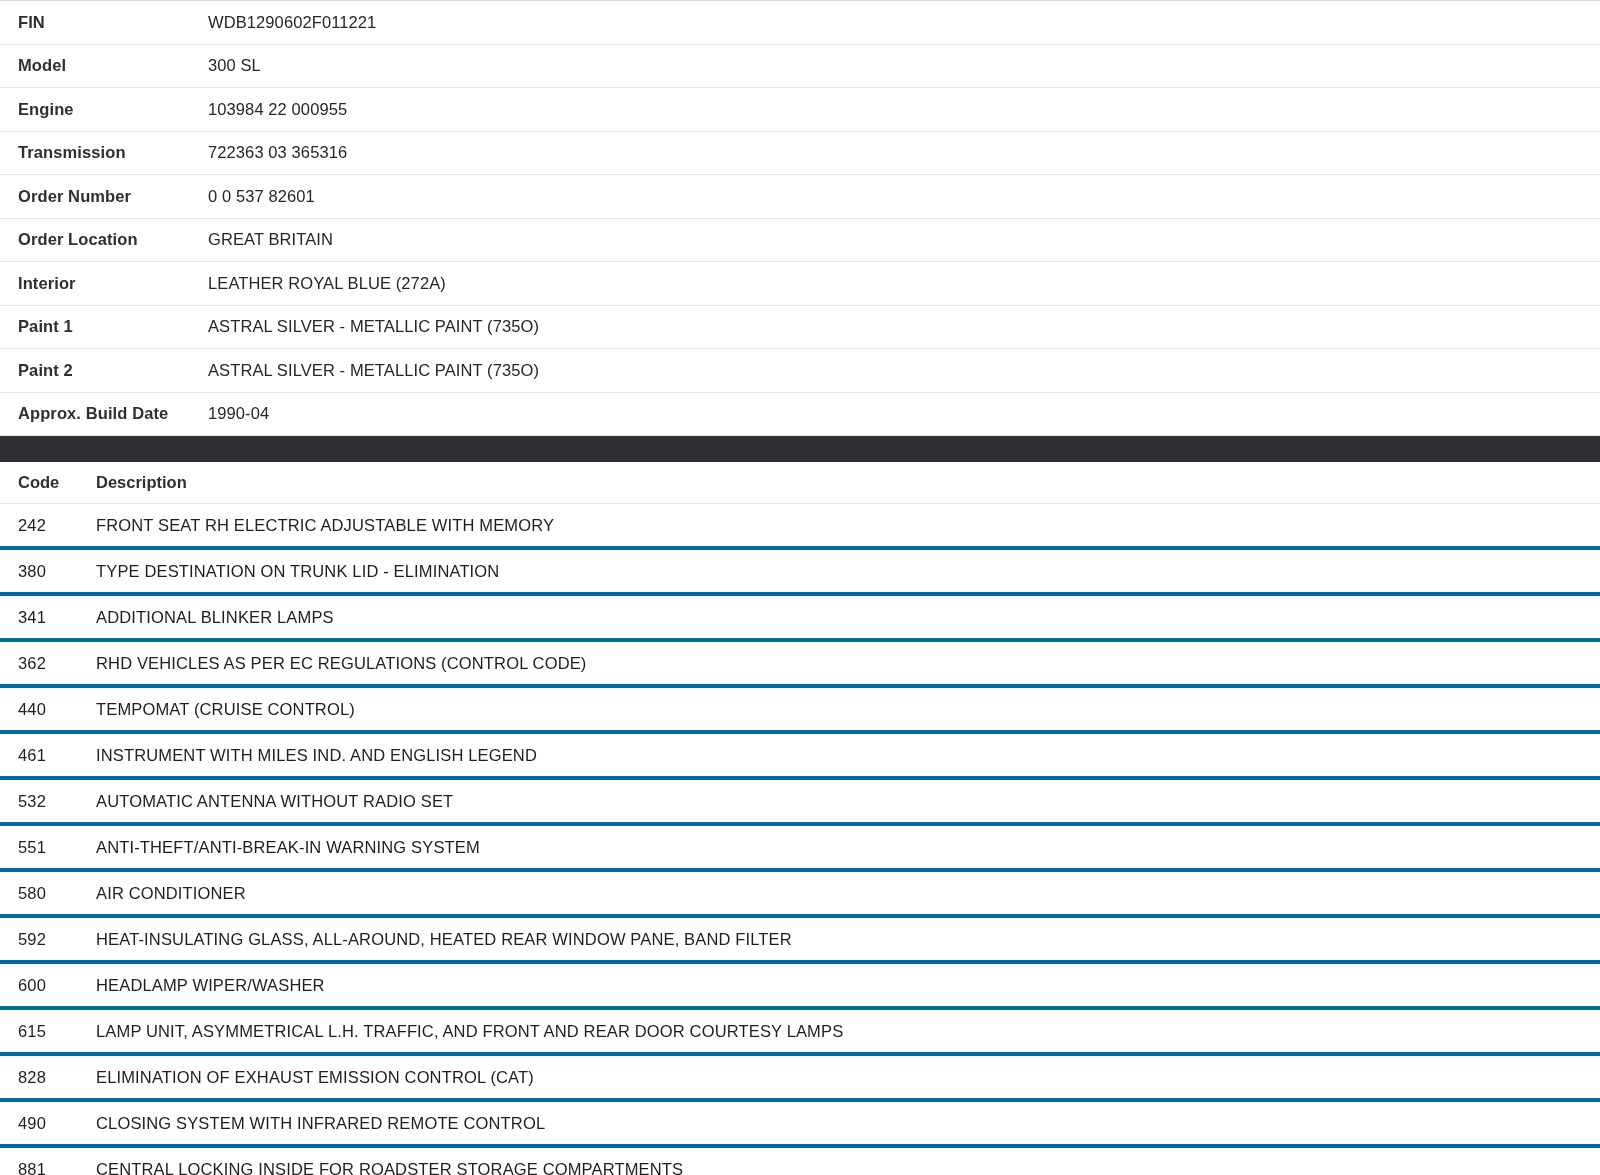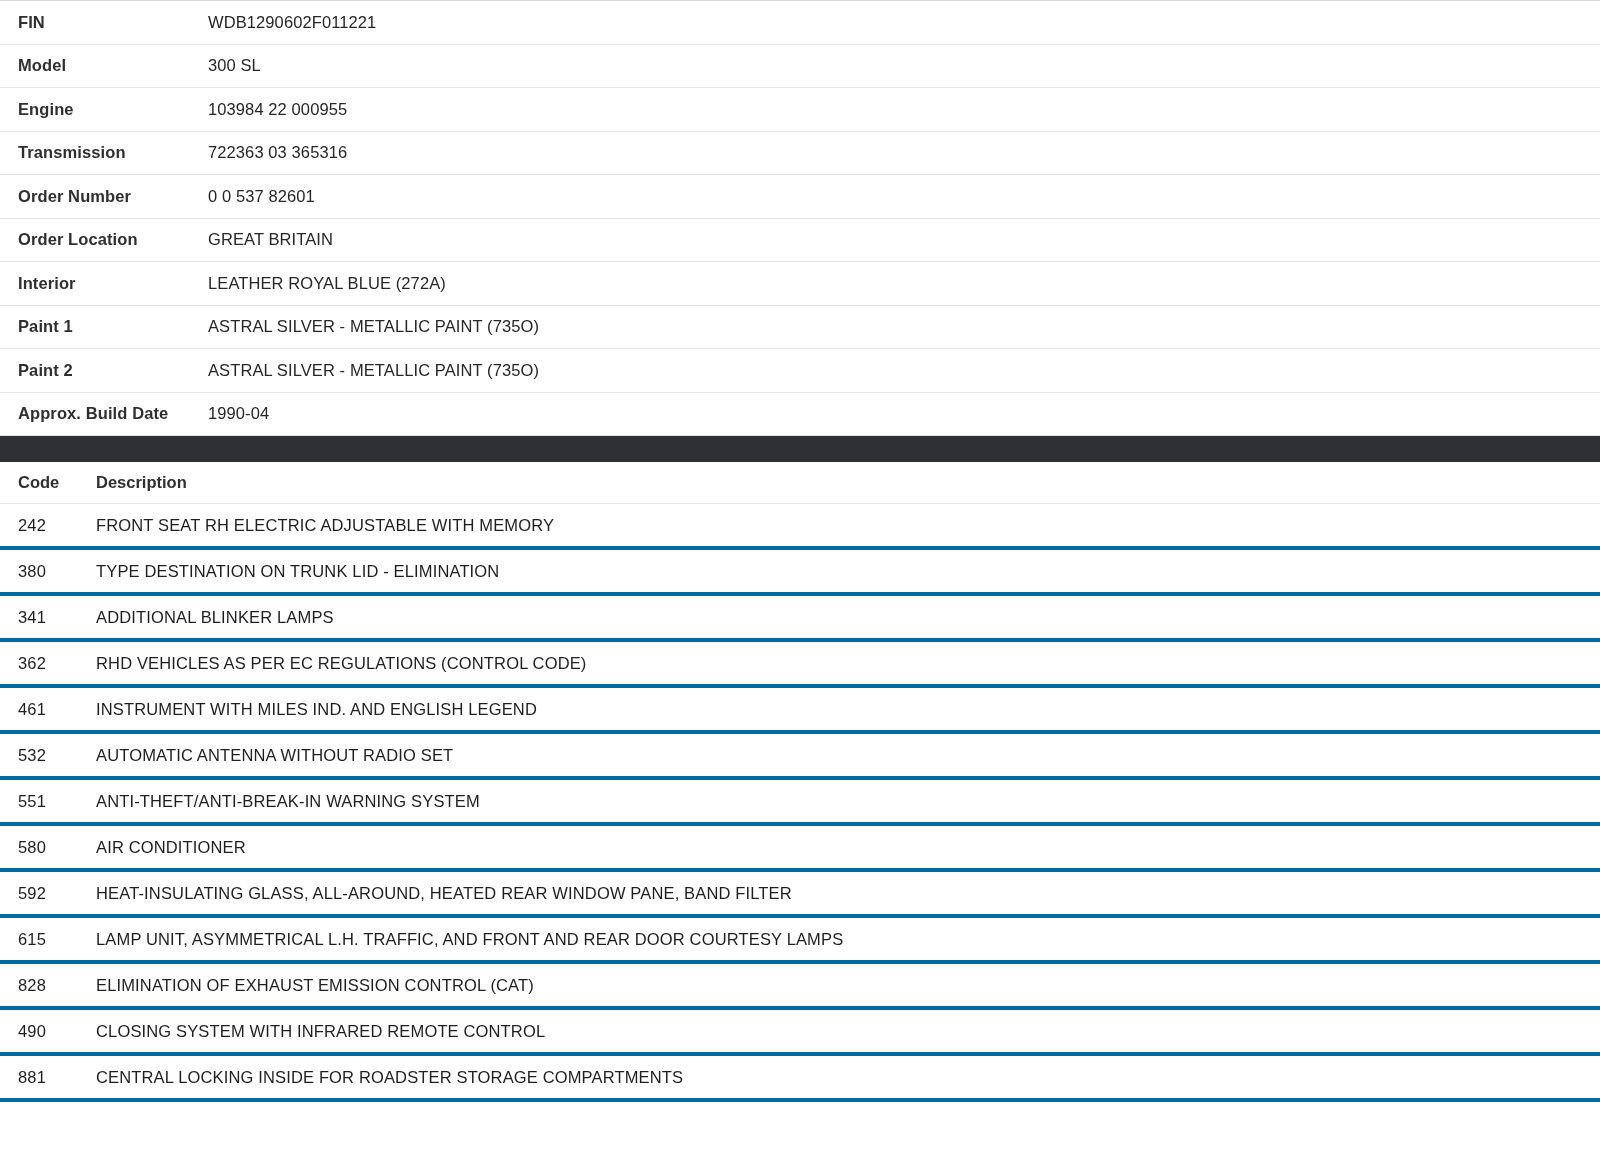--- a/index.html
+++ b/index.html
@@ -164,40 +164,48 @@
       </tr>
       <tr>
         <td class="col-code">341</td>
         <td class="col-desc">ADDITIONAL BLINKER LAMPS</td>
       </tr>
       <tr>
         <td class="col-code">362</td>
         <td class="col-desc">RHD VEHICLES AS PER EC REGULATIONS (CONTROL CODE)</td>
       </tr>
       <tr>
+        <td class="col-code">440</td>
+        <td class="col-desc">TEMPOMAT (CRUISE CONTROL)</td>
+      </tr>
+      <tr>
         <td class="col-code">461</td>
         <td class="col-desc">INSTRUMENT WITH MILES IND. AND ENGLISH LEGEND</td>
       </tr>
       <tr>
         <td class="col-code">532</td>
         <td class="col-desc">AUTOMATIC ANTENNA WITHOUT RADIO SET</td>
       </tr>
       <tr>
         <td class="col-code">551</td>
         <td class="col-desc">ANTI-THEFT/ANTI-BREAK-IN WARNING SYSTEM</td>
       </tr>
       <tr>
         <td class="col-code">580</td>
         <td class="col-desc">AIR CONDITIONER</td>
       </tr>
       <tr>
         <td class="col-code">592</td>
         <td class="col-desc">HEAT-INSULATING GLASS, ALL-AROUND, HEATED REAR WINDOW PANE, BAND FILTER</td>
       </tr>
       <tr>
+        <td class="col-code">600</td>
+        <td class="col-desc">HEADLAMP WIPER/WASHER</td>
+      </tr>
+      <tr>
         <td class="col-code">615</td>
         <td class="col-desc">LAMP UNIT, ASYMMETRICAL L.H. TRAFFIC, AND FRONT AND REAR DOOR COURTESY LAMPS</td>
       </tr>
       <tr>
         <td class="col-code">828</td>
         <td class="col-desc">ELIMINATION OF EXHAUST EMISSION CONTROL (CAT)</td>
       </tr>
       <tr>
         <td class="col-code">490</td>
         <td class="col-desc">CLOSING SYSTEM WITH INFRARED REMOTE CONTROL</td>

